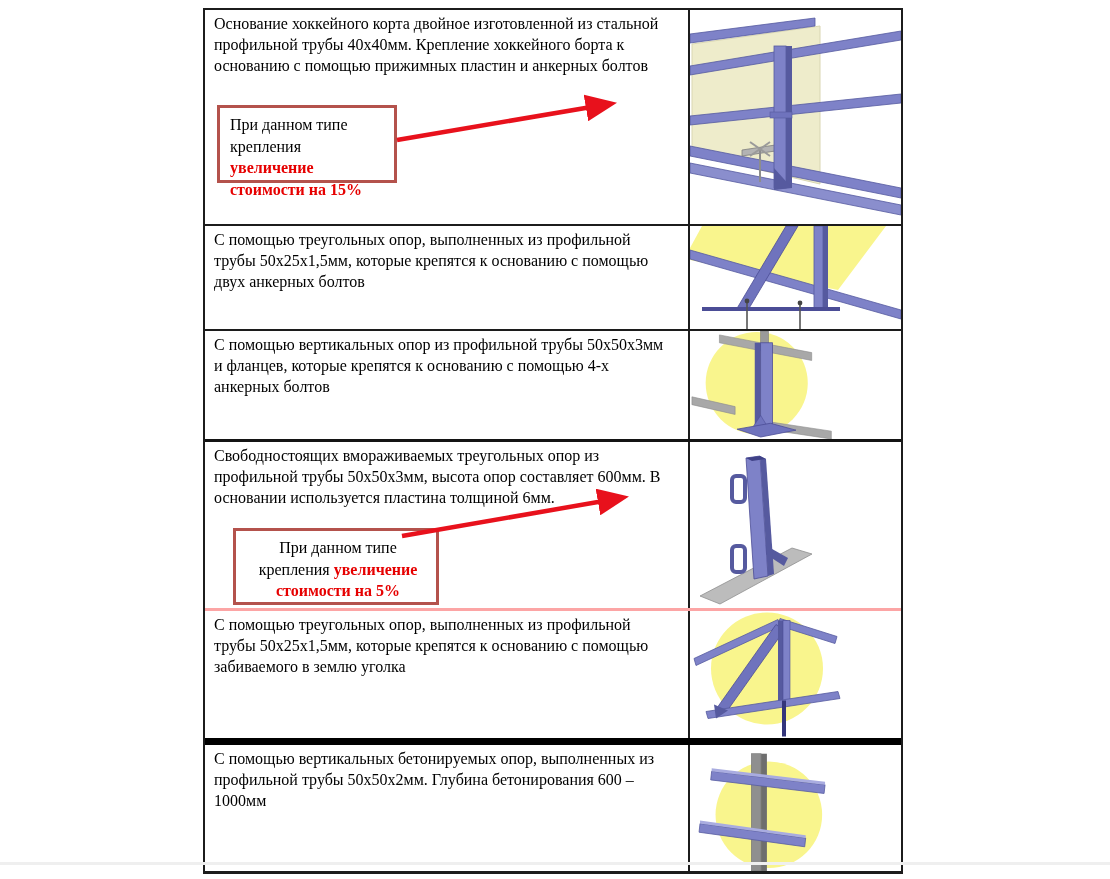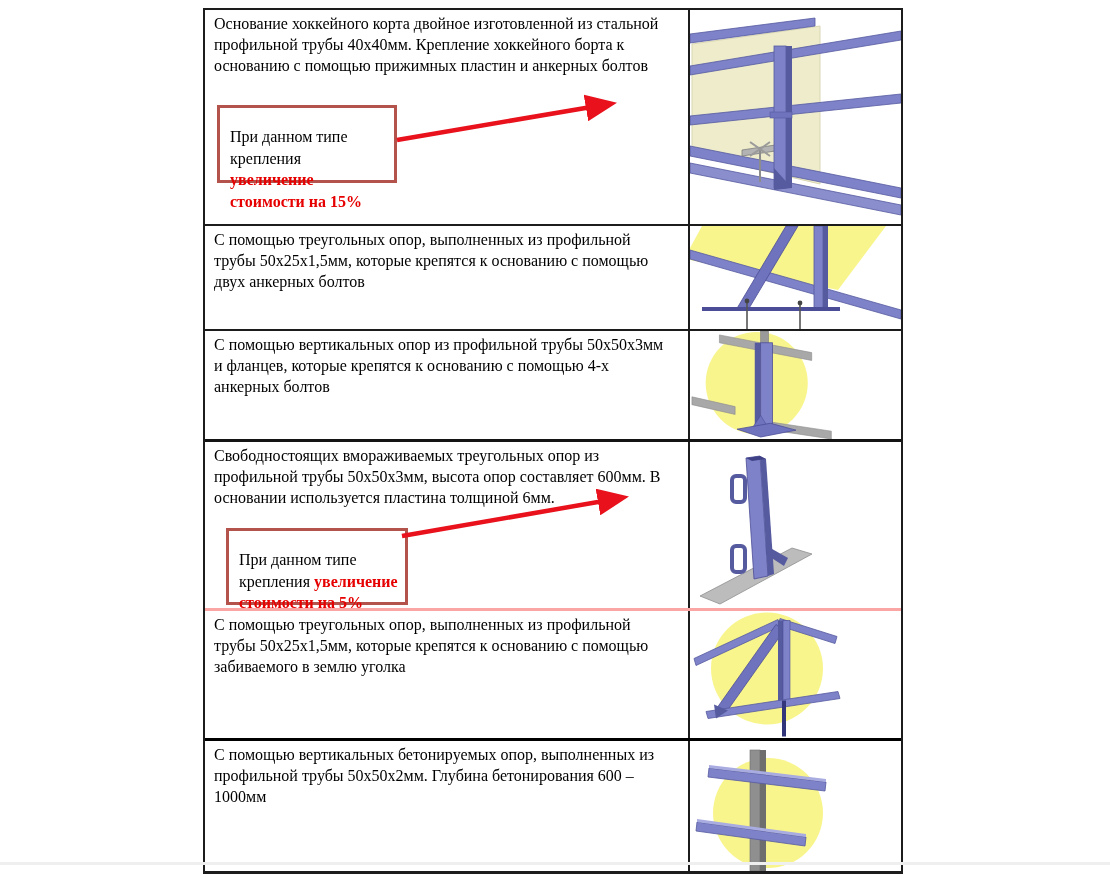--- a/index.html
+++ b/index.html
@@ -5,34 +5,34 @@
   * { margin:0; padding:0; box-sizing:border-box; }
   html,body { width:1110px; height:879px; background:#ffffff; overflow:hidden;
               font-family:"Liberation Serif", serif; }
   .page { position:relative; width:1110px; height:879px; background:#fff; }
 
   .doc-table { position:absolute; left:203px; top:8px; width:700px;
                border:2px solid #1c1c1c; border-bottom-width:3px; background:#fff; }
   .row { display:flex; width:100%; }
   .row-2, .row-3 { border-top:2px solid #1c1c1c; }
   .row-4 { border-top:3px solid #141414; border-bottom:3px solid #fca5a5; }
-  .row-6 { border-top:3px solid #000000; }
+  .row-6 { border-top:7px solid #000000; }
   .row-1 { height:214px; } .row-2 { height:105px; } .row-3 { height:110px; }
   .row-4 { height:172px; } .row-5 { height:127px; } .row-6 { height:133px; }
 
   .cell-text { position:relative; width:485px; border-right:2px solid #1c1c1c;
                padding:3px 14px 0 9px; font-size:16px; line-height:1.32; color:#000; }
   .cell-image { position:relative; flex:1; background:#fff; overflow:hidden; }
   .cell-image svg { display:block; width:100%; height:100%; }
 
   .callout { position:absolute; border:3px solid #b4524c; background:#fff;
-             padding:18px 6px 6px 10px; font-size:16px; line-height:1.35; color:#000; }
+             padding:6px 6px 6px 10px; font-size:16px; line-height:1.35; color:#000; }
   .callout .hl { color:#e60000; font-weight:bold; }
   .callout-1 { left:12px; top:95px;  width:180px; height:78px; }
-  .callout-4 { left:21px; top:86px;  width:182px; height:77px; }
+  .callout-4 { left:28px; top:86px;  width:206px; height:77px;text-align:center; }
 
   .arrow-svg { position:absolute; left:0; top:0; overflow:visible; pointer-events:none; }
 
   .page-edge { position:absolute; left:0; top:862px; width:1110px; height:3px;
                background:#efefef; }
 </style>
 </head>
 <body>
 
 <div class="page">

